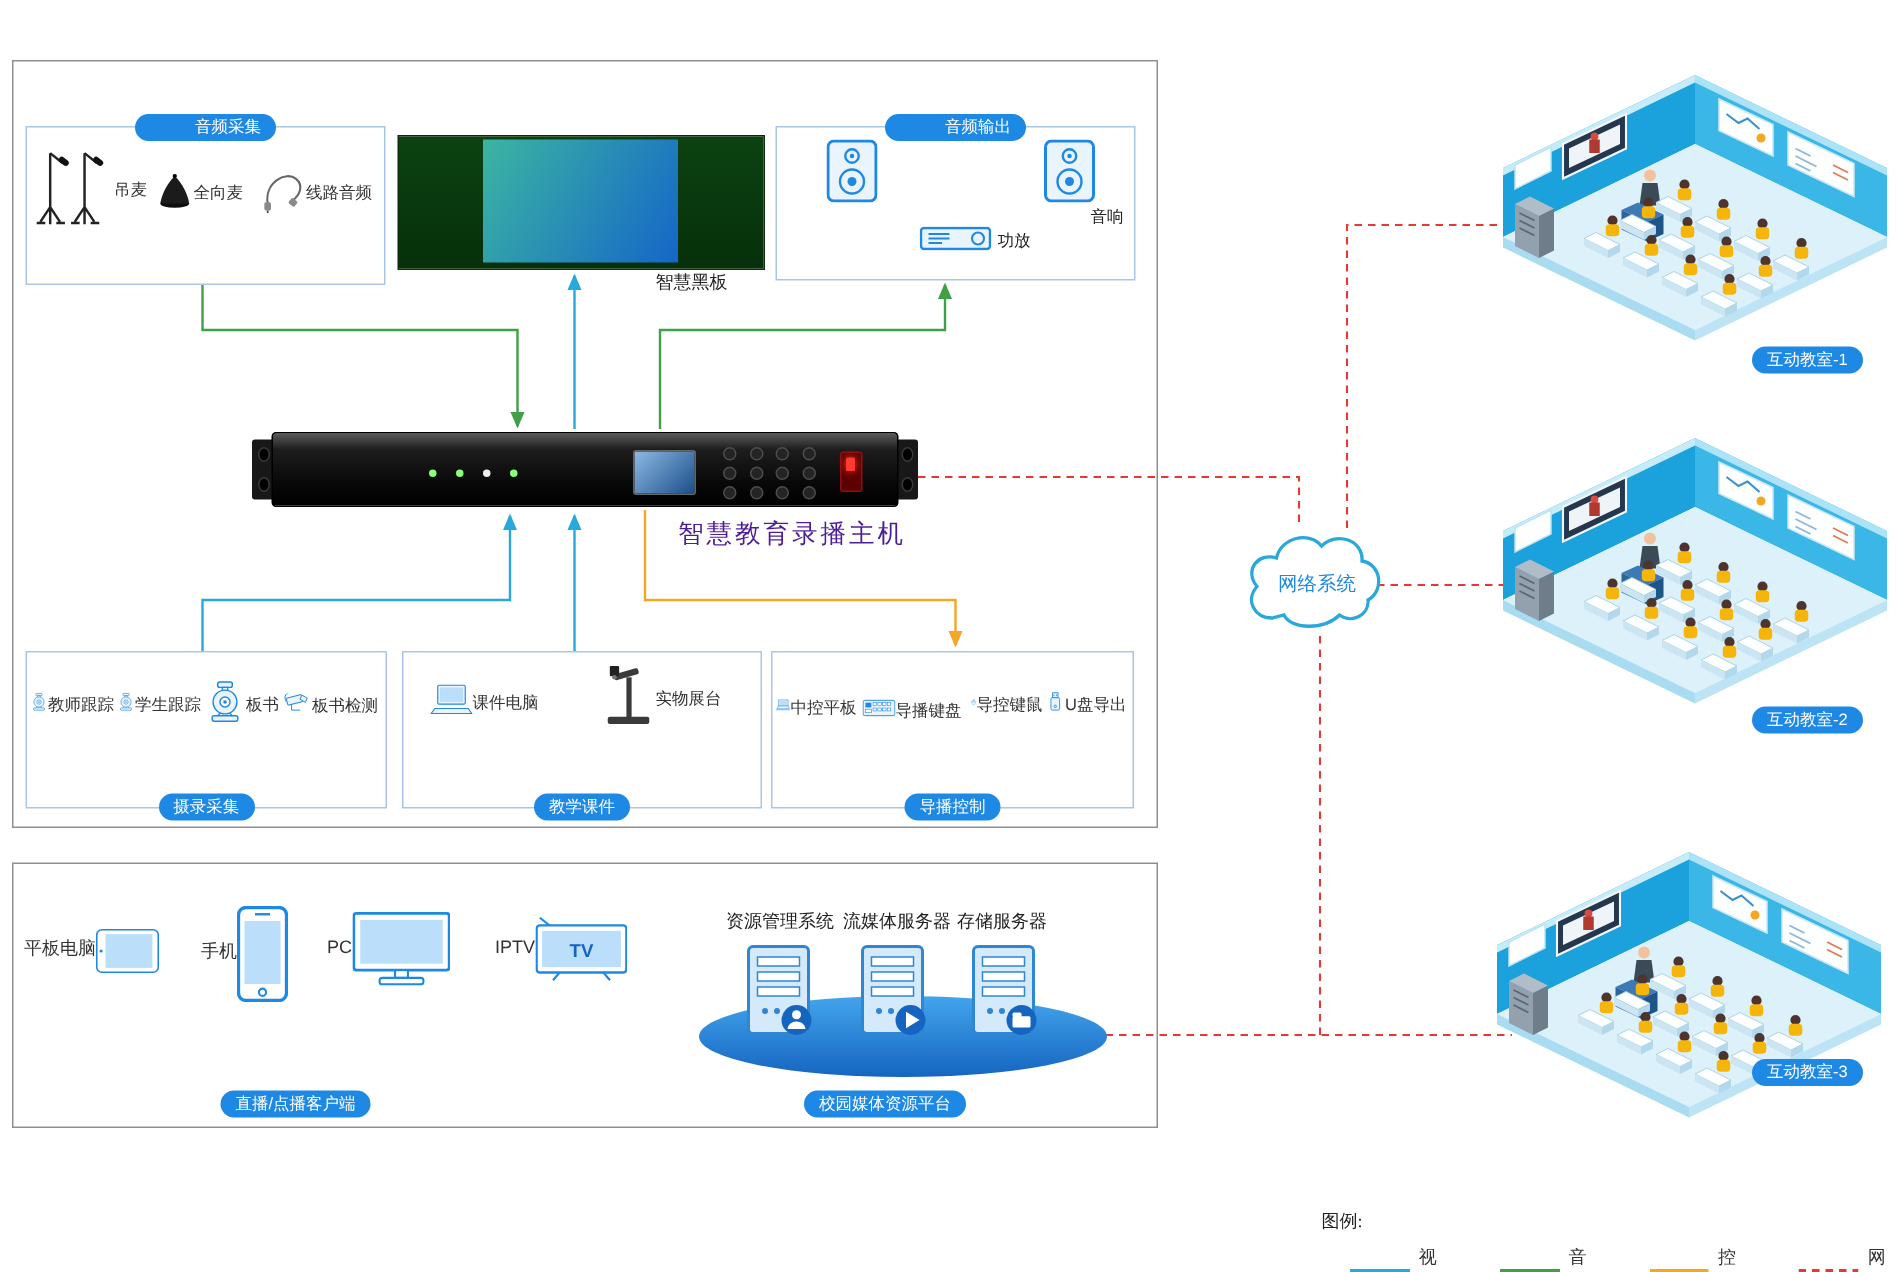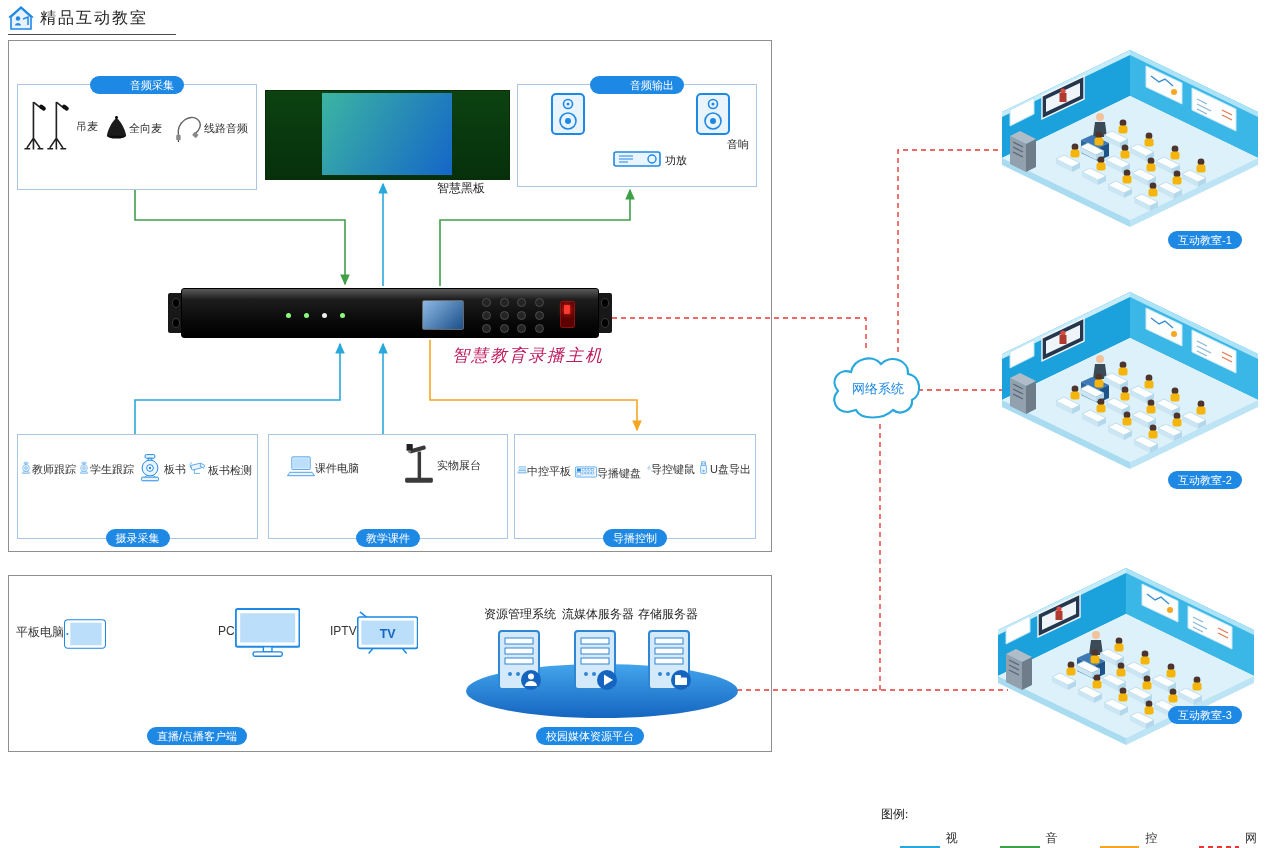--- a/index.html
+++ b/index.html
@@ -40,21 +40,21 @@
   .led{position:absolute;top:24px;width:5px;height:5px;border-radius:50%;}
   .host-screen{position:absolute;left:240px;top:11px;width:40px;height:28px;border:1px solid #666;
        border-radius:2px;background:linear-gradient(135deg,#8db9e4,#1b4f8a);}
   .keypad{position:absolute;left:300px;top:9px;width:66px;display:grid;
        grid-template-columns:repeat(4,1fr);gap:4px;}
   .key{width:7px;height:7px;border-radius:50%;background:#242424;border:1px solid #4d4d4d;}
   .power{position:absolute;left:378px;top:12px;width:13px;height:25px;background:#5c0000;
        border:1px solid #8a1111;border-radius:2px;}
   .power::after{content:"";position:absolute;left:3px;top:3px;width:6px;height:9px;background:#ff3b30;
        box-shadow:0 0 6px #ff3b30;border-radius:1px;}
-  .host-label{position:absolute;font-size:17px;color:#be185d;letter-spacing:2px;font-style:italic;}
+  .host-label{position:absolute;font-size:17px;color:#4c1d95;letter-spacing:2px;}
 
   .ellipse{position:absolute;border-radius:50%;
        background:linear-gradient(#43a5ec,#1565C0);}
   .legend-row{position:absolute;display:flex;gap:30px;align-items:center;}
   .legend-item{display:flex;align-items:center;gap:6px;font-size:12px;color:#333;}
   .legend-item svg line{stroke-width:2;}
   .legend-item.dashed svg line{stroke-dasharray:5 4;}
 
   .st{fill:#EAF4FD;stroke:#1E88E5;stroke-width:1.6px;}
   .sn{fill:none;stroke:#1E88E5;stroke-width:1.6px;}
@@ -159,30 +159,20 @@
 
     <polyline points="612,318 866,318 866,352" fill="none" stroke="#E53935" stroke-width="1.4" stroke-dasharray="5 4"></polyline>
     <polyline points="898,352 898,150 1008,150" fill="none" stroke="#E53935" stroke-width="1.4" stroke-dasharray="5 4"></polyline>
     <polyline points="918,390 1008,390" fill="none" stroke="#E53935" stroke-width="1.4" stroke-dasharray="5 4"></polyline>
     <polyline points="880,424 880,690" fill="none" stroke="#E53935" stroke-width="1.4" stroke-dasharray="5 4"></polyline>
     <polyline points="737,690 1008,690" fill="none" stroke="#E53935" stroke-width="1.4" stroke-dasharray="5 4"></polyline>
   </svg>
 
   <div class="layer">
 
-    <div class="title-row">
-      <svg width="26" height="26" viewBox="0 0 26 26">
-        <path d="M3 12 L13 3 L23 12 L23 24 L3 24 Z" fill="#E7F2FC" stroke="#1E88E5" stroke-width="1.6"></path>
-        <path d="M1 12.5 L13 2 L25 12.5" fill="none" stroke="#1E88E5" stroke-width="1.6"></path>
-        <circle cx="10" cy="13.5" r="2.2" fill="#1E88E5"></circle>
-        <path d="M7 20.5 c0,-3.4 6,-3.4 6,0 Z" fill="#1E88E5"></path>
-        <path d="M15 14 l5 -2 v8" stroke="#1E88E5" stroke-width="1.5" fill="none"></path>
-      </svg>
-      <span class="title-text">精品互动教室</span>
-    </div>
 
     <div class="outer-box" style="left:8px;top:40px;width:762px;height:510px"></div>
     <div class="outer-box" style="left:8px;top:575px;width:762px;height:175px"></div>
 
     <div class="group-box" style="left:17px;top:84px;width:238px;height:104px">
       <div class="pill pill-top">音频采集</div>
       <div class="item" style="left:4px;top:8px;width:76px">
         <svg width="66" height="64" viewBox="0 0 66 68">
           <g id="hm1">
             <path d="M14 6 L24 14" stroke="#222" stroke-width="2"></path>
@@ -361,20 +351,29 @@
         <div class="ilabel">U盘导出</div>
       </div>
     </div>
 
     <div class="item" style="left:16px;top:604px;width:90px">
       <div class="ilabel-top">平板电脑</div>
       <svg width="86" height="60" viewBox="0 0 86 60">
         <rect x="1" y="1" width="84" height="58" rx="7" fill="#fff" stroke="#1E88E5" stroke-width="2.2"></rect>
         <rect x="13" y="7" width="64" height="46" fill="#BBDEFB"></rect>
         <circle cx="7" cy="30" r="2.2" fill="#1E88E5"></circle>
+      </svg>
+    </div>
+    <div class="item" style="left:134px;top:604px;width:62px">
+      <div class="ilabel-top">手机</div>
+      <svg width="34" height="64" viewBox="0 0 34 64">
+        <rect x="1" y="1" width="32" height="62" rx="5" fill="#fff" stroke="#1E88E5" stroke-width="2.2"></rect>
+        <rect x="5" y="10" width="24" height="42" fill="#BBDEFB"></rect>
+        <path d="M12 5.5 h10" stroke="#1E88E5" stroke-width="1.6"></path>
+        <circle cx="17" cy="57.5" r="2.4" fill="none" stroke="#1E88E5" stroke-width="1.4"></circle>
       </svg>
     </div>
     <div class="item" style="left:218px;top:604px;width:82px">
       <div class="ilabel-top">PC</div>
       <svg width="76" height="58" viewBox="0 0 76 58">
         <rect x="1" y="1" width="74" height="44" rx="2" fill="#fff" stroke="#1E88E5" stroke-width="2.2"></rect>
         <rect x="6" y="6" width="64" height="34" fill="#BBDEFB"></rect>
         <rect x="33" y="45" width="10" height="6" fill="#fff" stroke="#1E88E5" stroke-width="1.6"></rect>
         <rect x="21" y="51" width="34" height="5" rx="2" fill="#fff" stroke="#1E88E5" stroke-width="1.6"></rect>
       </svg>

